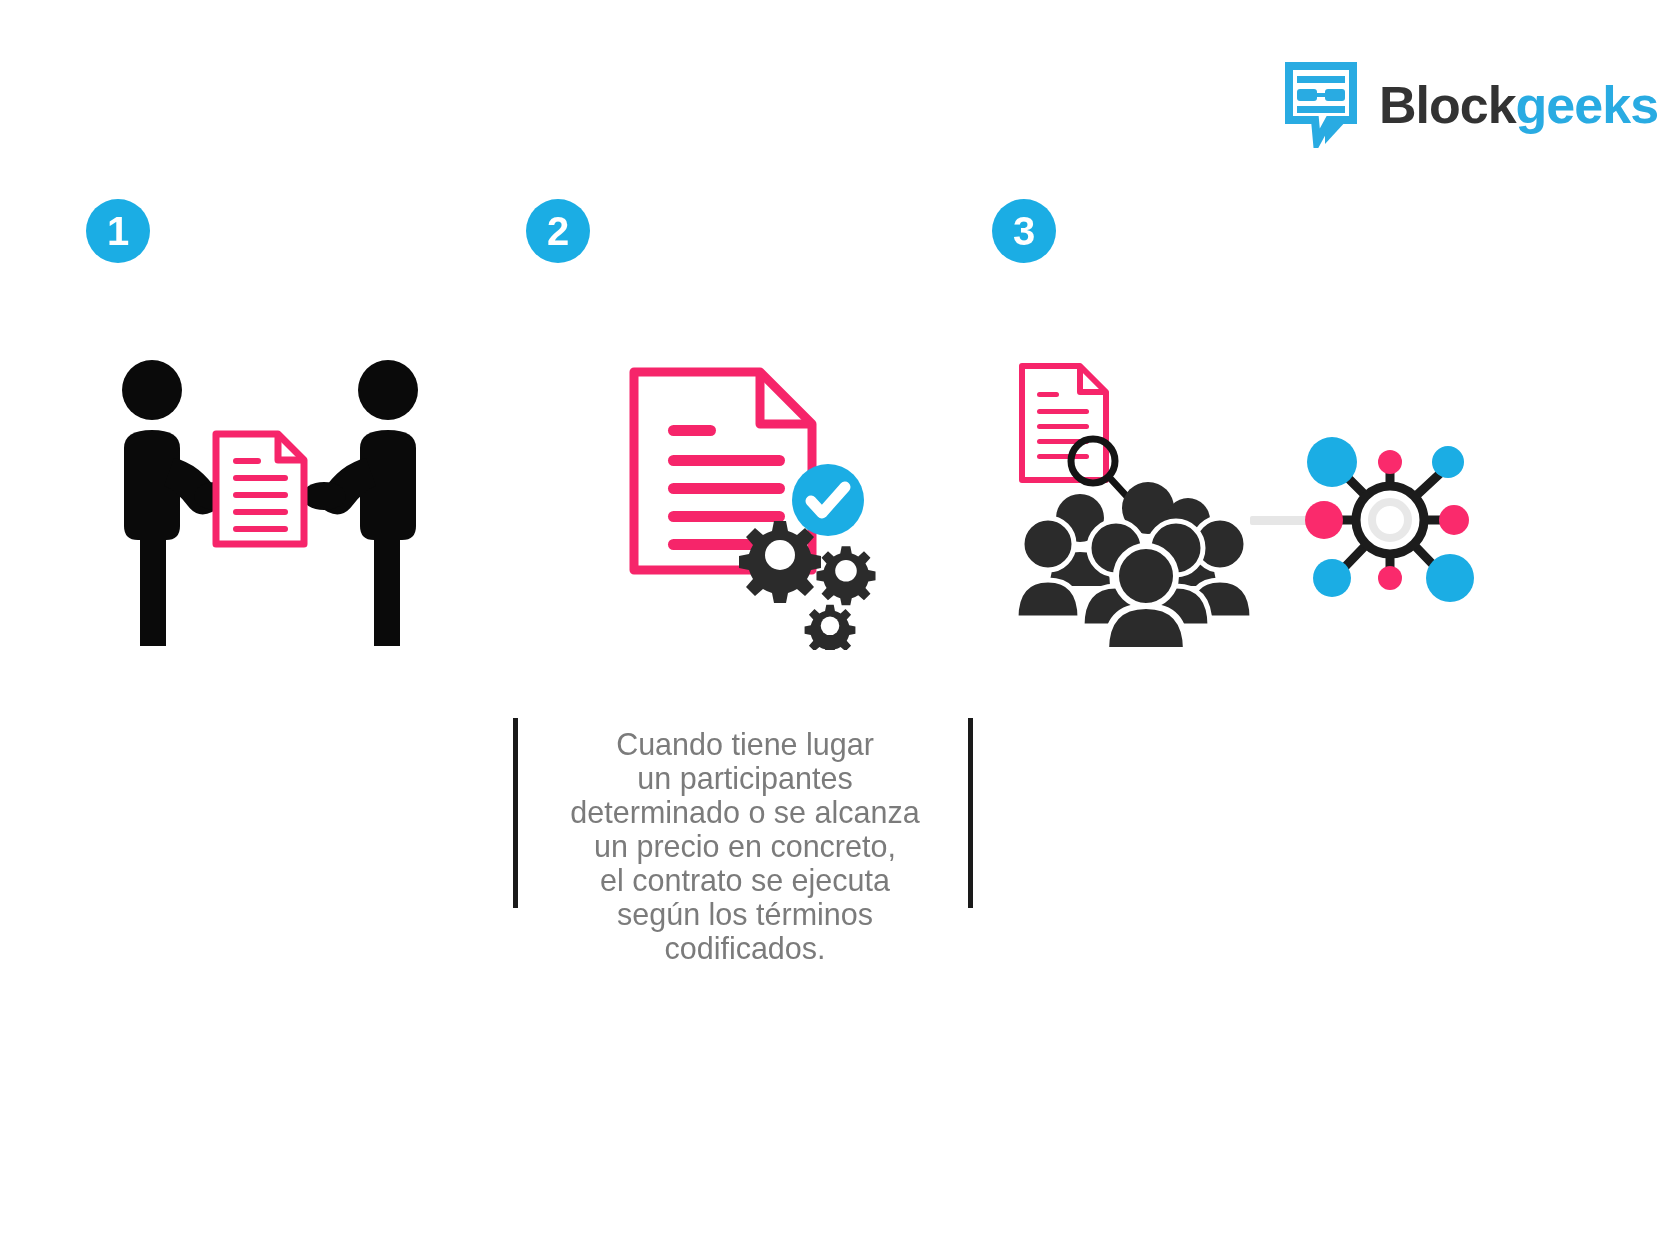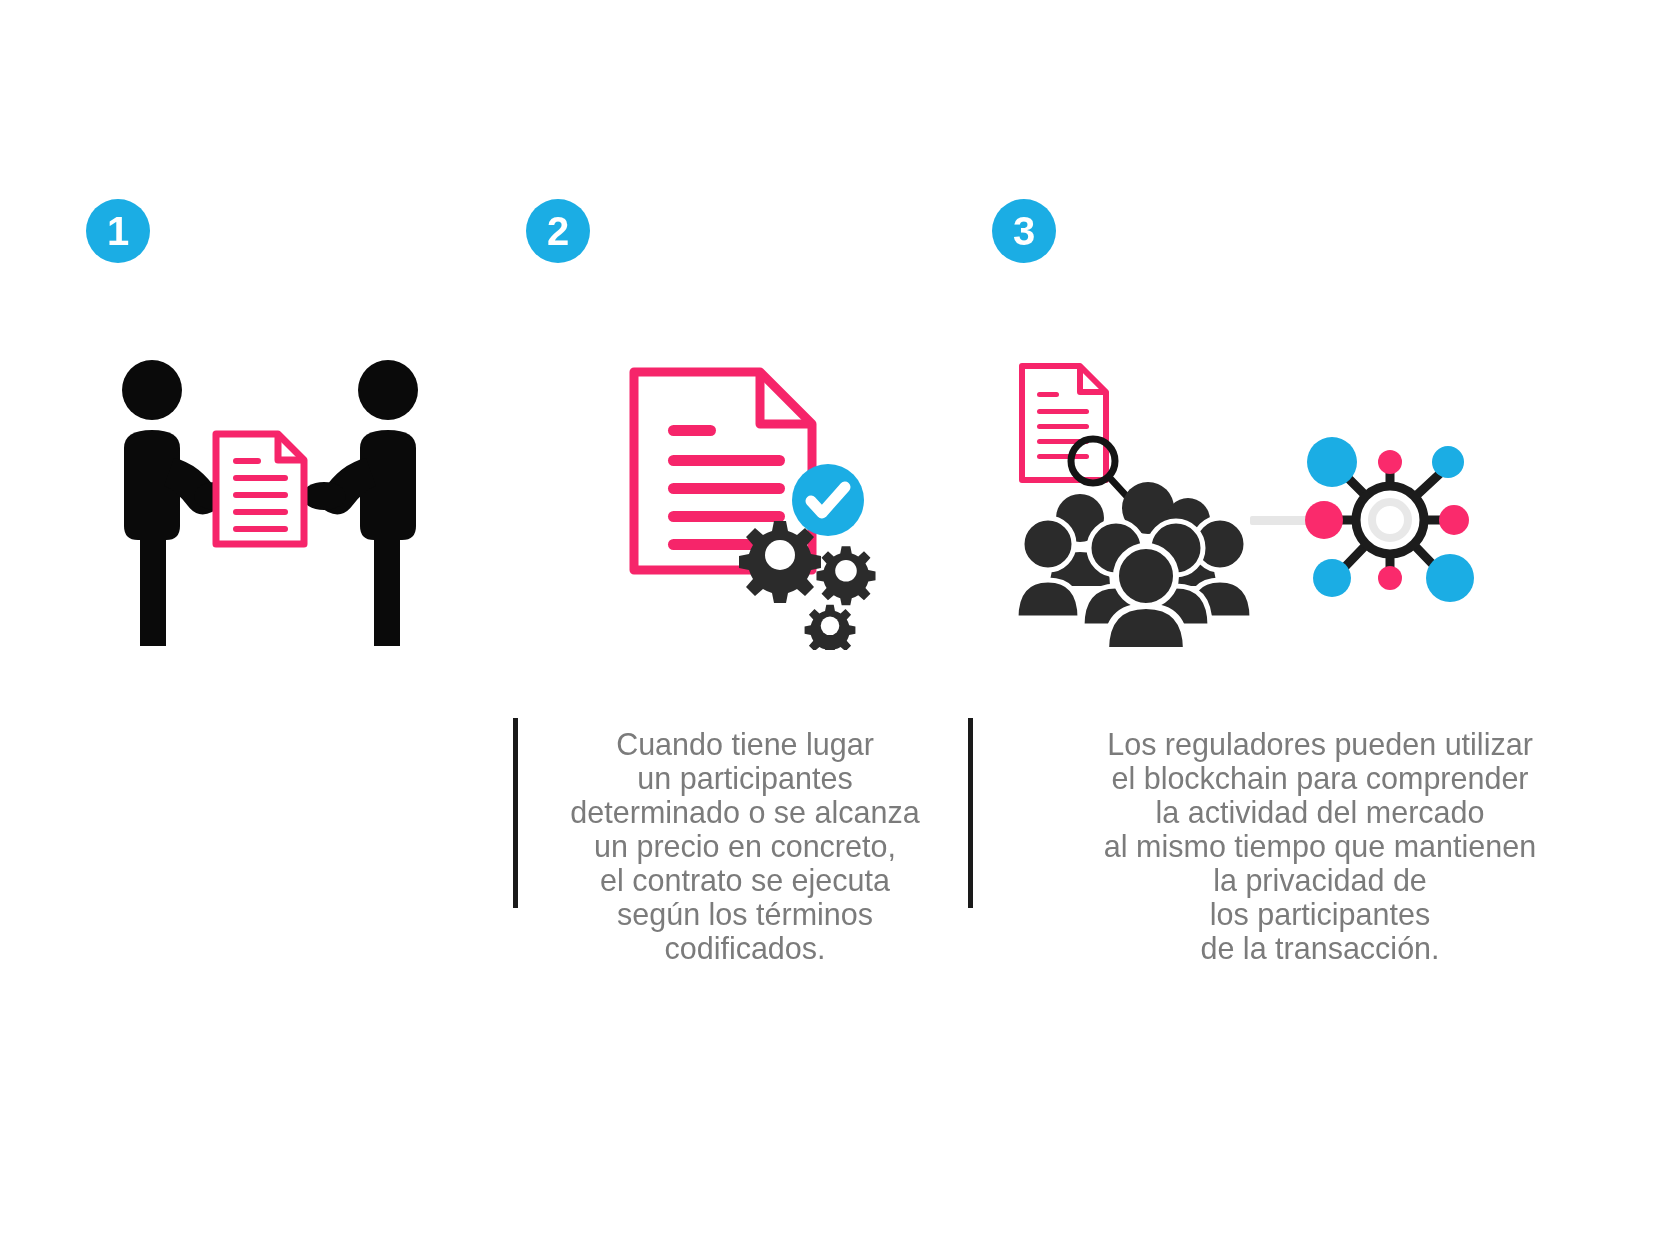--- a/index.html
+++ b/index.html
@@ -71,20 +71,32 @@
   }
   .c1 .caption{left:10px;top:727px;width:500px;}
   .c2 .caption{left:30px;top:727px;width:390px;}
   .c3 .caption{left:40px;top:727px;width:620px;}
 </style>
 </head>
 <body>
 
 <div class="page">
 
+  <div class="logo">
+    <svg class="logo-mark" viewBox="0 0 72 86">
+      <path d="M4 4 H68 V58 H44 L32 80 L30 58 H4 Z" fill="none" stroke="#29ABE2" stroke-width="8"></path>
+      <path d="M40 58 H62 L40 82 Z" fill="#29ABE2"></path>
+      <rect x="12" y="14" width="48" height="7" fill="#29ABE2"></rect>
+      <rect x="12" y="44" width="48" height="7" fill="#29ABE2"></rect>
+      <rect x="12" y="27" width="20" height="12" rx="3" fill="#29ABE2"></rect>
+      <rect x="40" y="27" width="20" height="12" rx="3" fill="#29ABE2"></rect>
+      <rect x="30" y="31" width="12" height="4" fill="#29ABE2"></rect>
+    </svg>
+    <div class="logo-text"><span class="blk">Block</span><span class="gks">geeks</span></div>
+  </div>
 
   <div class="cols">
 
     <div class="col c1">
 
       <div class="badge">
         <span>1</span>
       </div>
 
       <div class="art">
@@ -232,26 +244,19 @@
             <circle cx="352" cy="228" r="19" fill="#1BADE4"></circle>
             <circle cx="410" cy="112" r="12" fill="#FA2A6C"></circle>
             <circle cx="410" cy="228" r="12" fill="#FA2A6C"></circle>
             <circle cx="468" cy="112" r="16" fill="#1BADE4"></circle>
             <circle cx="474" cy="170" r="15" fill="#FA2A6C"></circle>
             <circle cx="470" cy="228" r="24" fill="#1BADE4"></circle>
           </g>
         </svg>
       </div>
 
-      <div class="caption">Los reguladores pueden utilizar
-el blockchain para comprender
-la actividad del mercado
-al mismo tiempo que mantienen
-la privacidad de
-los participantes
-de la transacción.</div>
     </div>
 
     <div class="divider d1"></div>
     <div class="divider d2"></div>
 
   </div>
 </div>
 
 </body></html>

